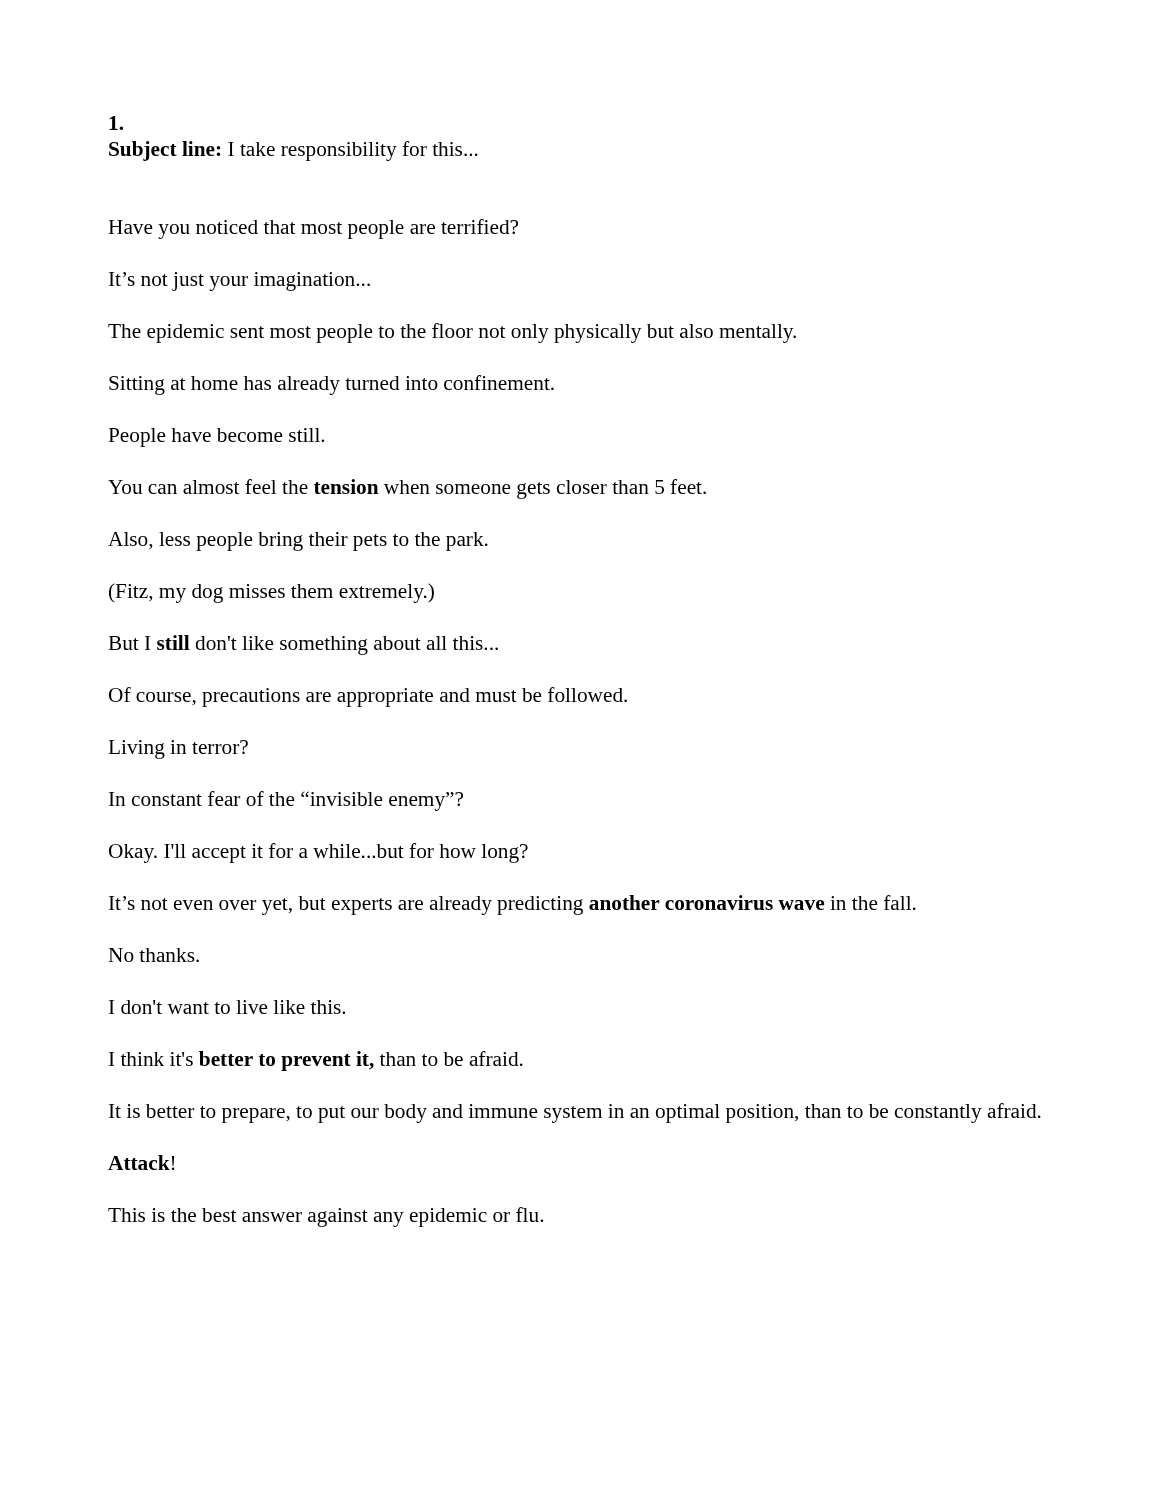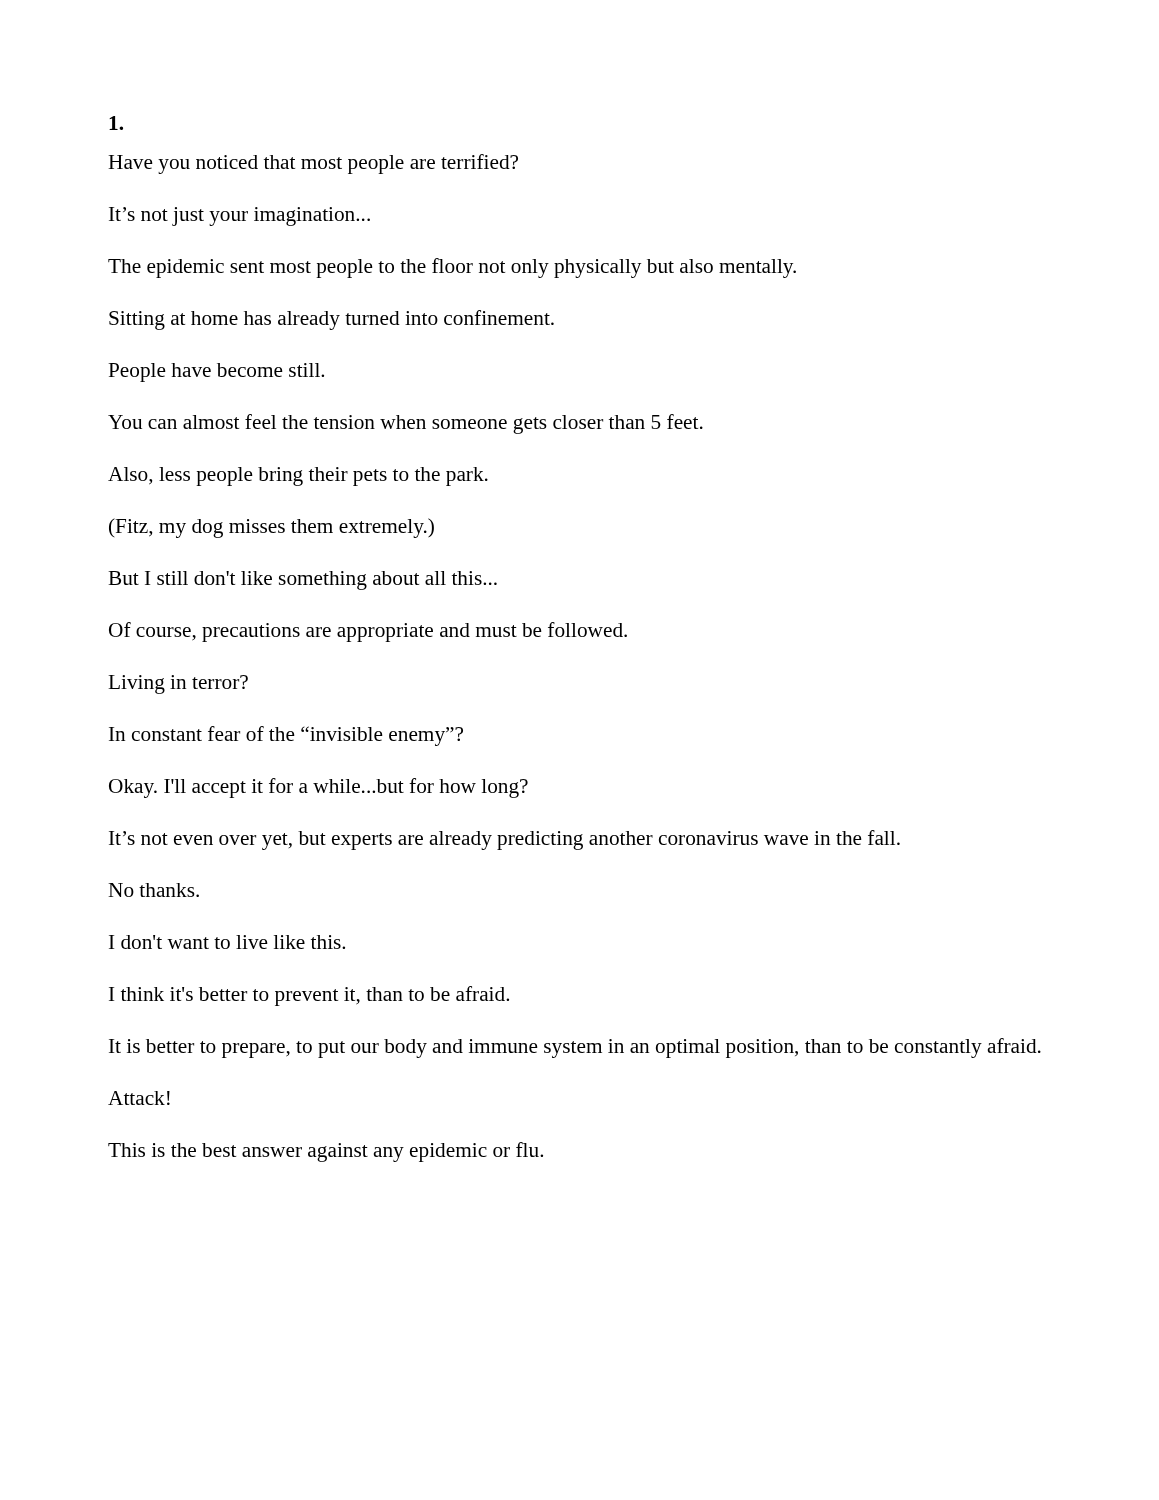--- a/index.html
+++ b/index.html
@@ -6,27 +6,30 @@
     body { width: 1159px; height: 1500px; position: relative; overflow: hidden; }
     .page {
       position: absolute; left: 108px; top: 110px; width: 950px;
       font-family: "Liberation Serif", serif; font-size: 21.3px; color: #000;
       line-height: 26px;
     }
     .num { font-weight: bold; margin: 0; }
     .subject { margin: 0 0 52px 0; }
     .subject b { font-weight: bold; }
     p.para { margin: 13px 0 26px 0; }
-    p.para b { font-weight: normal; }
+    p.para b { font-weight: bold; }
   </style>
 </head>
 <body>
 
 <div class="page">
   <p class="num">1.</p>
+  <p class="subject">
+    <b>Subject line:</b><span> I take responsibility for this...</span>
+  </p>
   <div id="paras">
       <p class="para"><span>Have you noticed that most people are terrified?</span></p>
       <p class="para"><span>It’s not just your imagination...</span></p>
       <p class="para"><span>The epidemic sent most people to the floor not only physically but also mentally.</span></p>
       <p class="para"><span>Sitting at home has already turned into confinement.</span></p>
       <p class="para"><span>People have become still.</span></p>
       <p class="para"><span>You can almost feel the </span><b>tension</b><span> when someone gets closer than 5 feet.</span></p>
       <p class="para"><span>Also, less people bring their pets to the park.</span></p>
       <p class="para"><span>(Fitz, my dog misses them extremely.)</span></p>
       <p class="para"><span>But I </span><b>still</b><span> don't like something about all this...</span></p>

